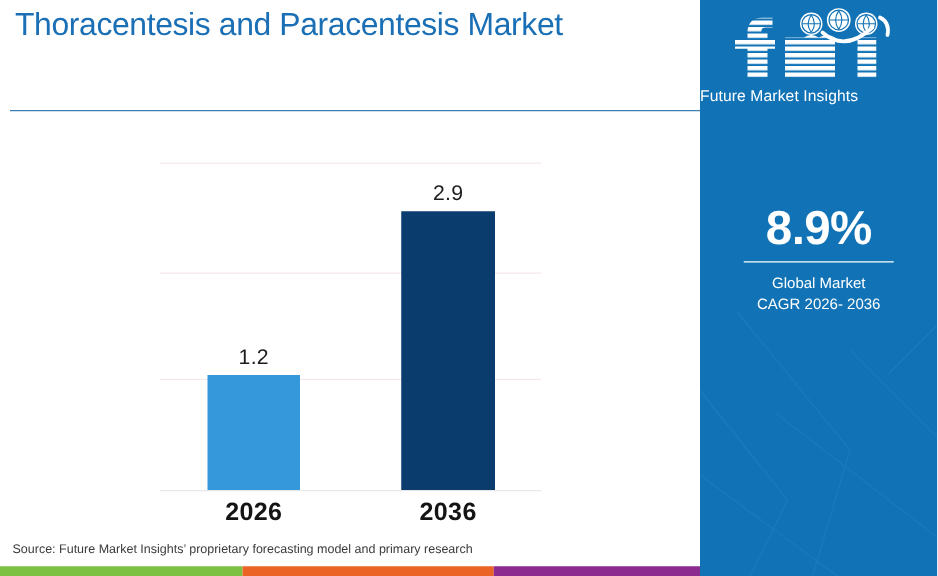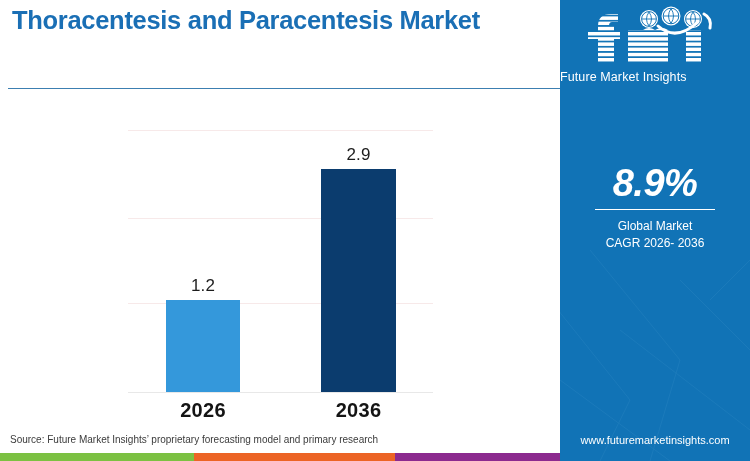--- a/index.html
+++ b/index.html
@@ -23,21 +23,21 @@
     position: absolute;
     left: 0; top: 0;
     width: 560px; height: 461px;
     background: #ffffff;
   }
   #title {
     position: absolute;
     left: 12px; top: 6px;
     width: 545px;
     font-size: 25.5px;
-    font-weight: bold;
+    font-weight: normal;
     color: #1a6fb5;
     letter-spacing: -0.3px;
     line-height: 1.15;
   }
   #subtitle {
     position: absolute;
     left: 12px; top: 40px;
     width: 530px;
     font-size: 14.5px;
     color: #5f6a72;
@@ -132,21 +132,20 @@
   }
   #cagr-value {
     position: absolute;
     left: 0; top: 162px;
     width: 190px;
     text-align: center;
     font-size: 38px;
     font-weight: bold;
     color: #ffffff;
     letter-spacing: -0.5px;
-    font-style: italic;
   }
   #cagr-divider {
     position: absolute;
     left: 35px; top: 209px;
     width: 120px; height: 1px;
     background: #ffffff;
   }
   #cagr-caption {
     position: absolute;
     left: 0; top: 218px;
@@ -271,16 +270,15 @@
 
         <path d="M78 20 q18 16 40 -4" stroke="#ffffff" stroke-width="3" fill="none" stroke-linecap="round"></path>
         <path d="M124 8 q8 4 6 14" stroke="#ffffff" stroke-width="3" fill="none" stroke-linecap="round"></path>
       </svg>
       <div id="logo-words">Future Market Insights</div>
     </div>
 
     <div id="cagr-value">8.9%</div>
     <div id="cagr-divider"></div>
     <div id="cagr-caption">Global Market<br>CAGR 2026- 2036</div>
-    <div id="site-url">www.futuremarketinsights.com</div>
   </div>
 
 </div>
 
 </body></html>

